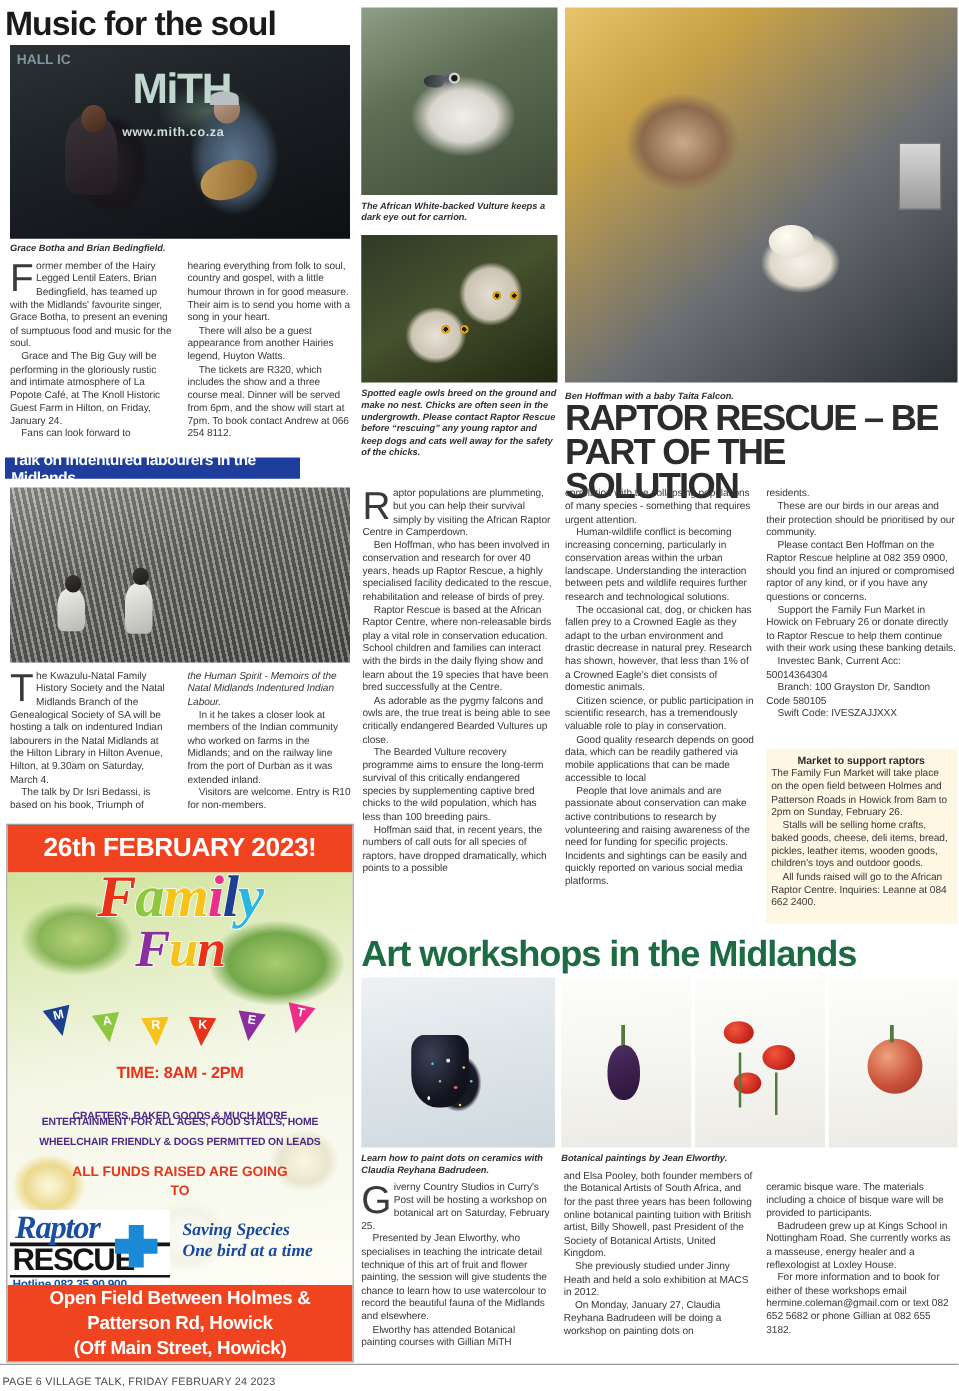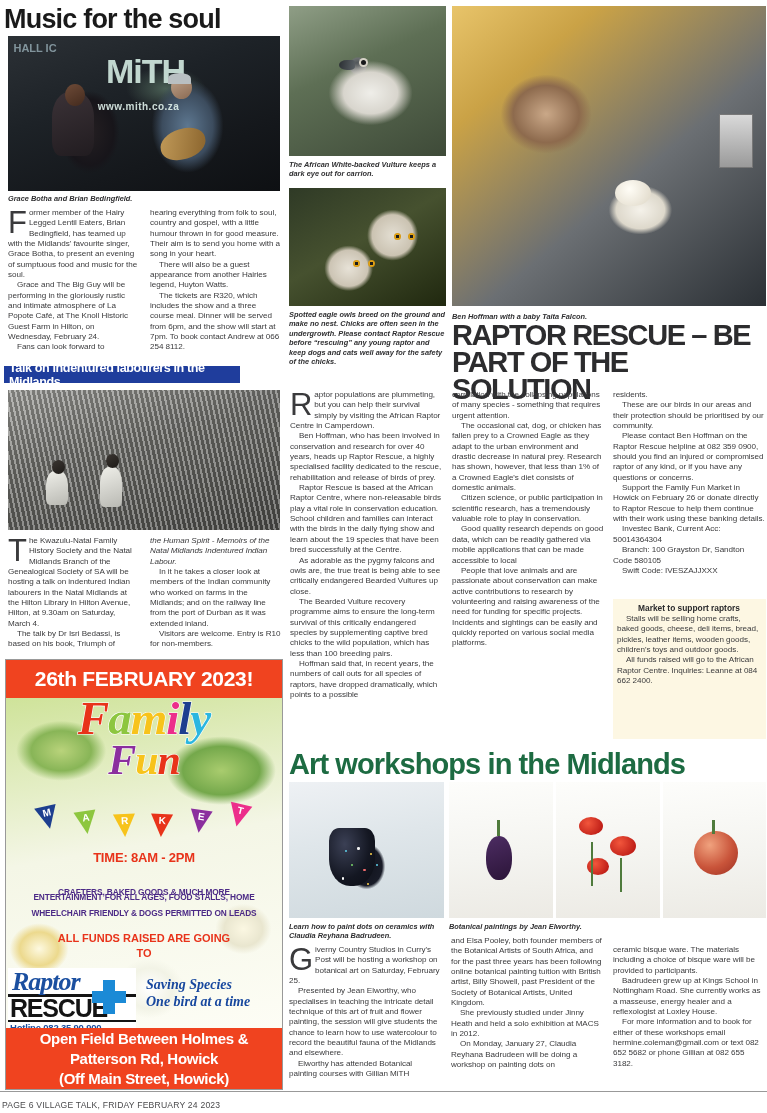--- a/index.html
+++ b/index.html
@@ -318,21 +318,21 @@
     <div class="singhead"></div>
     <div class="manhead"></div>
     <div class="manhair"></div>
     <div class="guit"></div>
   </div>
 
   <div class="caption" style="position:absolute;left:8px;top:194px;width:272px;">Grace Botha and Brian Bedingfield.</div>
 
   <div class="col body-text" style="left:8px;top:208px;width:131px;">
     <p class="first"><span class="dropcap">F</span><span>ormer member of the Hairy Legged Lentil Eaters, Brian Bedingfield, has teamed up with the Midlands' favourite singer, Grace Botha, to present an evening of sumptuous food and music for the soul.</span></p>
-    <p>Grace and The Big Guy will be performing in the gloriously rustic and intimate atmosphere of La Popote Café, at The Knoll Historic Guest Farm in Hilton, on Wednesday, February 24.</p>
+    <p>Grace and The Big Guy will be performing in the gloriously rustic and intimate atmosphere of La Popote Café, at The Knoll Historic Guest Farm in Hilton, on Friday, January 24.</p>
     <p>Fans can look forward to</p>
   </div>
 
   <div class="col body-text" style="left:150px;top:208px;width:131px;">
     <p class="first">hearing everything from folk to soul, country and gospel, with a little humour thrown in for good measure. Their aim is to send you home with a song in your heart.</p>
     <p>There will also be a guest appearance from another Hairies legend, Huyton Watts.</p>
     <p>The tickets are R320, which includes the show and a three course meal. Dinner will be served from 6pm, and the show will start at 7pm. To book contact Andrew at 066 254 8112.</p>
   </div>
 
   <div class="hl-blue-bar" style="position:absolute;left:4px;top:366px;width:236px;height:17px;font-size:12.6px;">
@@ -452,39 +452,41 @@
     <p class="first"><span class="dropcap">R</span><span>aptor populations are plummeting, but you can help their survival simply by visiting the African Raptor Centre in Camperdown.</span></p>
     <p>Ben Hoffman, who has been involved in conservation and research for over 40 years, heads up Raptor Rescue, a highly specialised facility dedicated to the rescue, rehabilitation and release of birds of prey.</p>
     <p>Raptor Rescue is based at the African Raptor Centre, where non-releasable birds play a vital role in conservation education. School children and families can interact with the birds in the daily flying show and learn about the 19 species that have been bred successfully at the Centre.</p>
     <p>As adorable as the pygmy falcons and owls are, the true treat is being able to see critically endangered Bearded Vultures up close.</p>
     <p>The Bearded Vulture recovery programme aims to ensure the long-term survival of this critically endangered species by supplementing captive bred chicks to the wild population, which has less than 100 breeding pairs.</p>
     <p>Hoffman said that, in recent years, the numbers of call outs for all species of raptors, have dropped dramatically, which points to a possible</p>
   </div>
 
   <div class="col body-text" style="left:452px;top:390px;width:152px;">
     <p class="first">correlation with the collapsing populations of many species - something that requires urgent attention.</p>
+    <p>Human-wildlife conflict is becoming increasing concerning, particularly in conservation areas within the urban landscape. Understanding the interaction between pets and wildlife requires further research and technological solutions.</p>
     <p>The occasional cat, dog, or chicken has fallen prey to a Crowned Eagle as they adapt to the urban environment and drastic decrease in natural prey. Research has shown, however, that less than 1% of a Crowned Eagle's diet consists of domestic animals.</p>
     <p>Citizen science, or public participation in scientific research, has a tremendously valuable role to play in conservation.</p>
     <p>Good quality research depends on good data, which can be readily gathered via mobile applications that can be made accessible to local</p>
     <p>People that love animals and are passionate about conservation can make active contributions to research by volunteering and raising awareness of the need for funding for specific projects. Incidents and sightings can be easily and quickly reported on various social media platforms.</p>
   </div>
 
   <div class="col body-text" style="left:613px;top:390px;width:152px;">
     <p class="first">residents.</p>
     <p>These are our birds in our areas and their protection should be prioritised by our community.</p>
     <p>Please contact Ben Hoffman on the Raptor Rescue helpline at 082 359 0900, should you find an injured or compromised raptor of any kind, or if you have any questions or concerns.</p>
     <p>Support the Family Fun Market in Howick on February 26 or donate directly to Raptor Rescue to help them continue with their work using these banking details.</p>
     <p>Investec Bank, Current Acc: 50014364304</p>
     <p>Branch: 100 Grayston Dr, Sandton Code 580105</p>
     <p>Swift Code: IVESZAJJXXX</p>
   </div>
 
   <div class="support-box" style="left:613px;top:599px;width:153px;height:140px;">
     <div class="sb-title">Market to support raptors</div>
     <div class="body-text">
+      <p class="first">The Family Fun Market will take place on the open field between Holmes and Patterson Roads in Howick from 8am to 2pm on Sunday, February 26.</p>
       <p>Stalls will be selling home crafts, baked goods, cheese, deli items, bread, pickles, leather items, wooden goods, children's toys and outdoor goods.</p>
       <p>All funds raised will go to the African Raptor Centre. Inquiries: Leanne at 084 662 2400.</p>
     </div>
   </div>
 
   <div class="hl-green" style="position:absolute;left:289px;top:749px;width:478px;font-size:29px;line-height:30px;">Art workshops in the Midlands</div>
 
   <div class="photo ph-jug" style="left:289px;top:782px;width:155px;height:136px;">
     <div class="jug"></div>
     <div class="dot" style="left:36%;top:50%;background:#5fd1e8;"></div>

